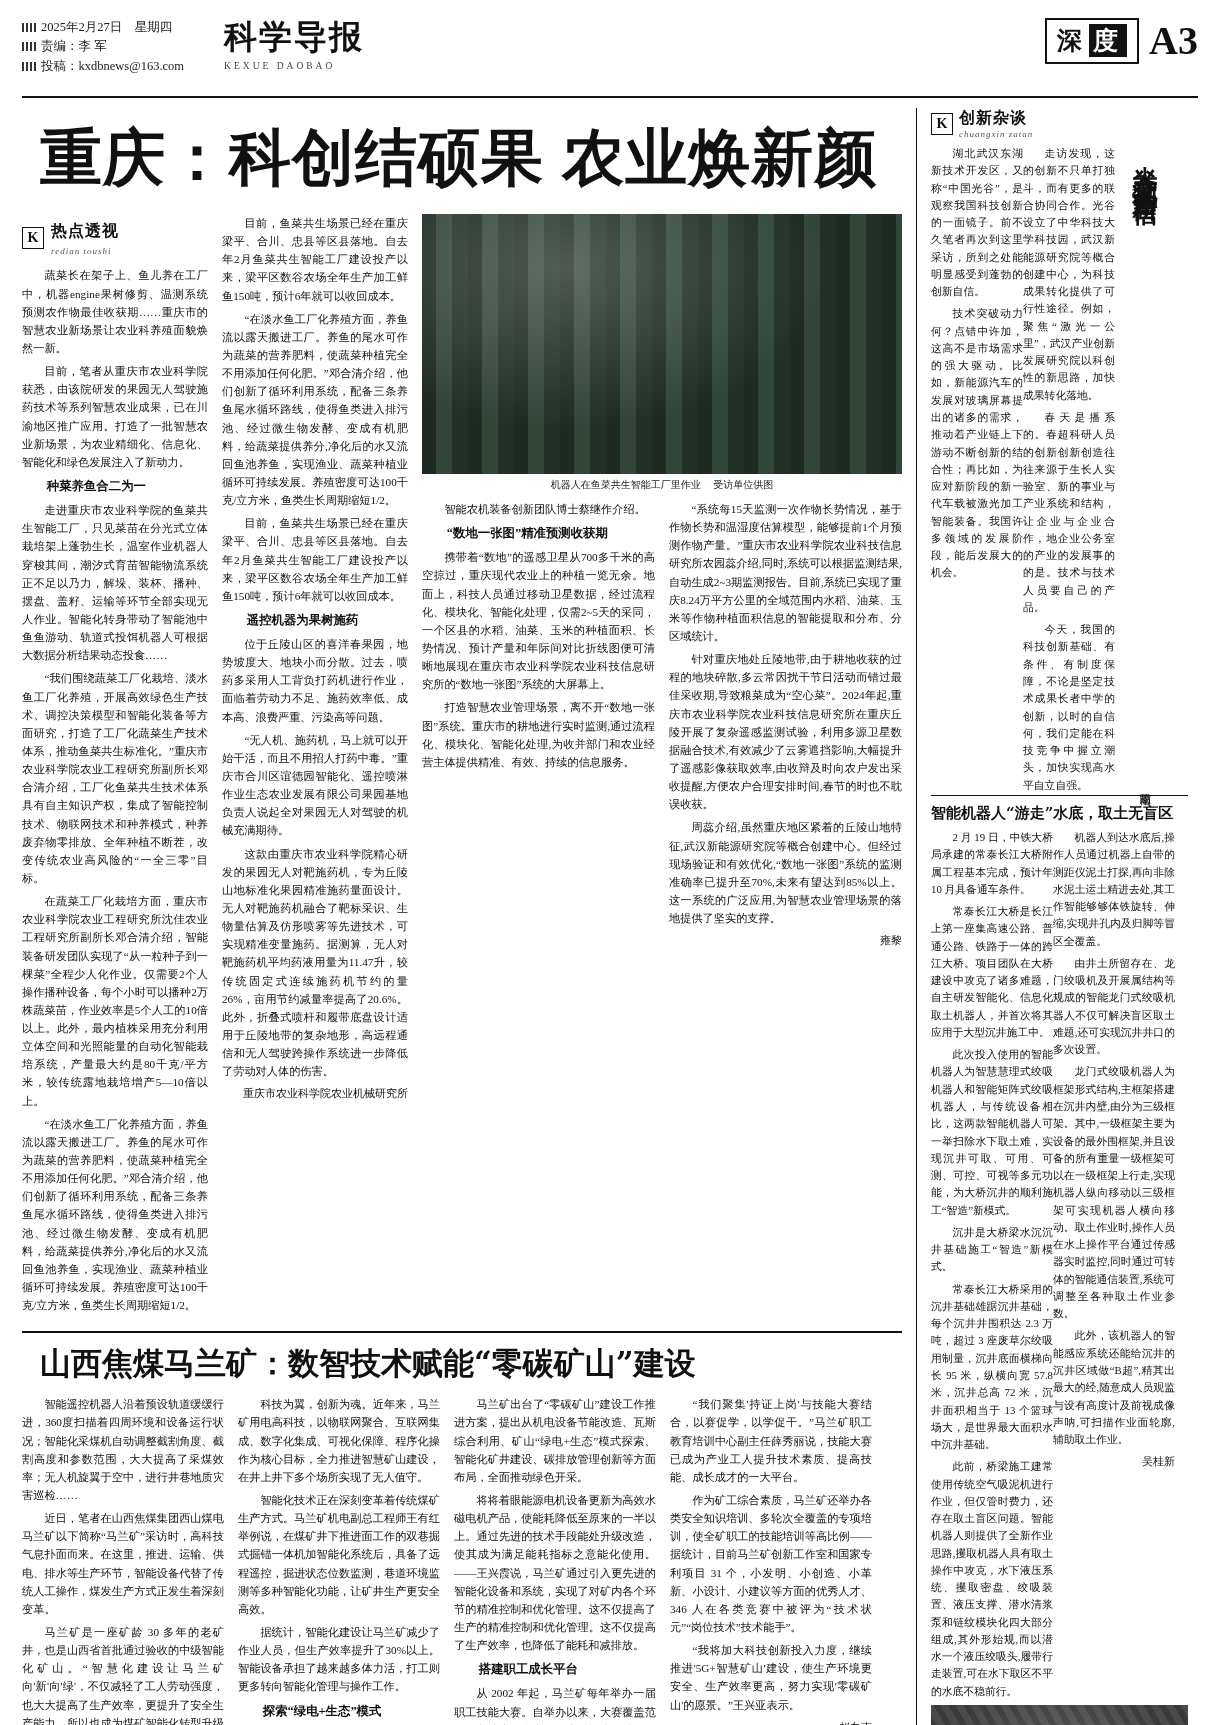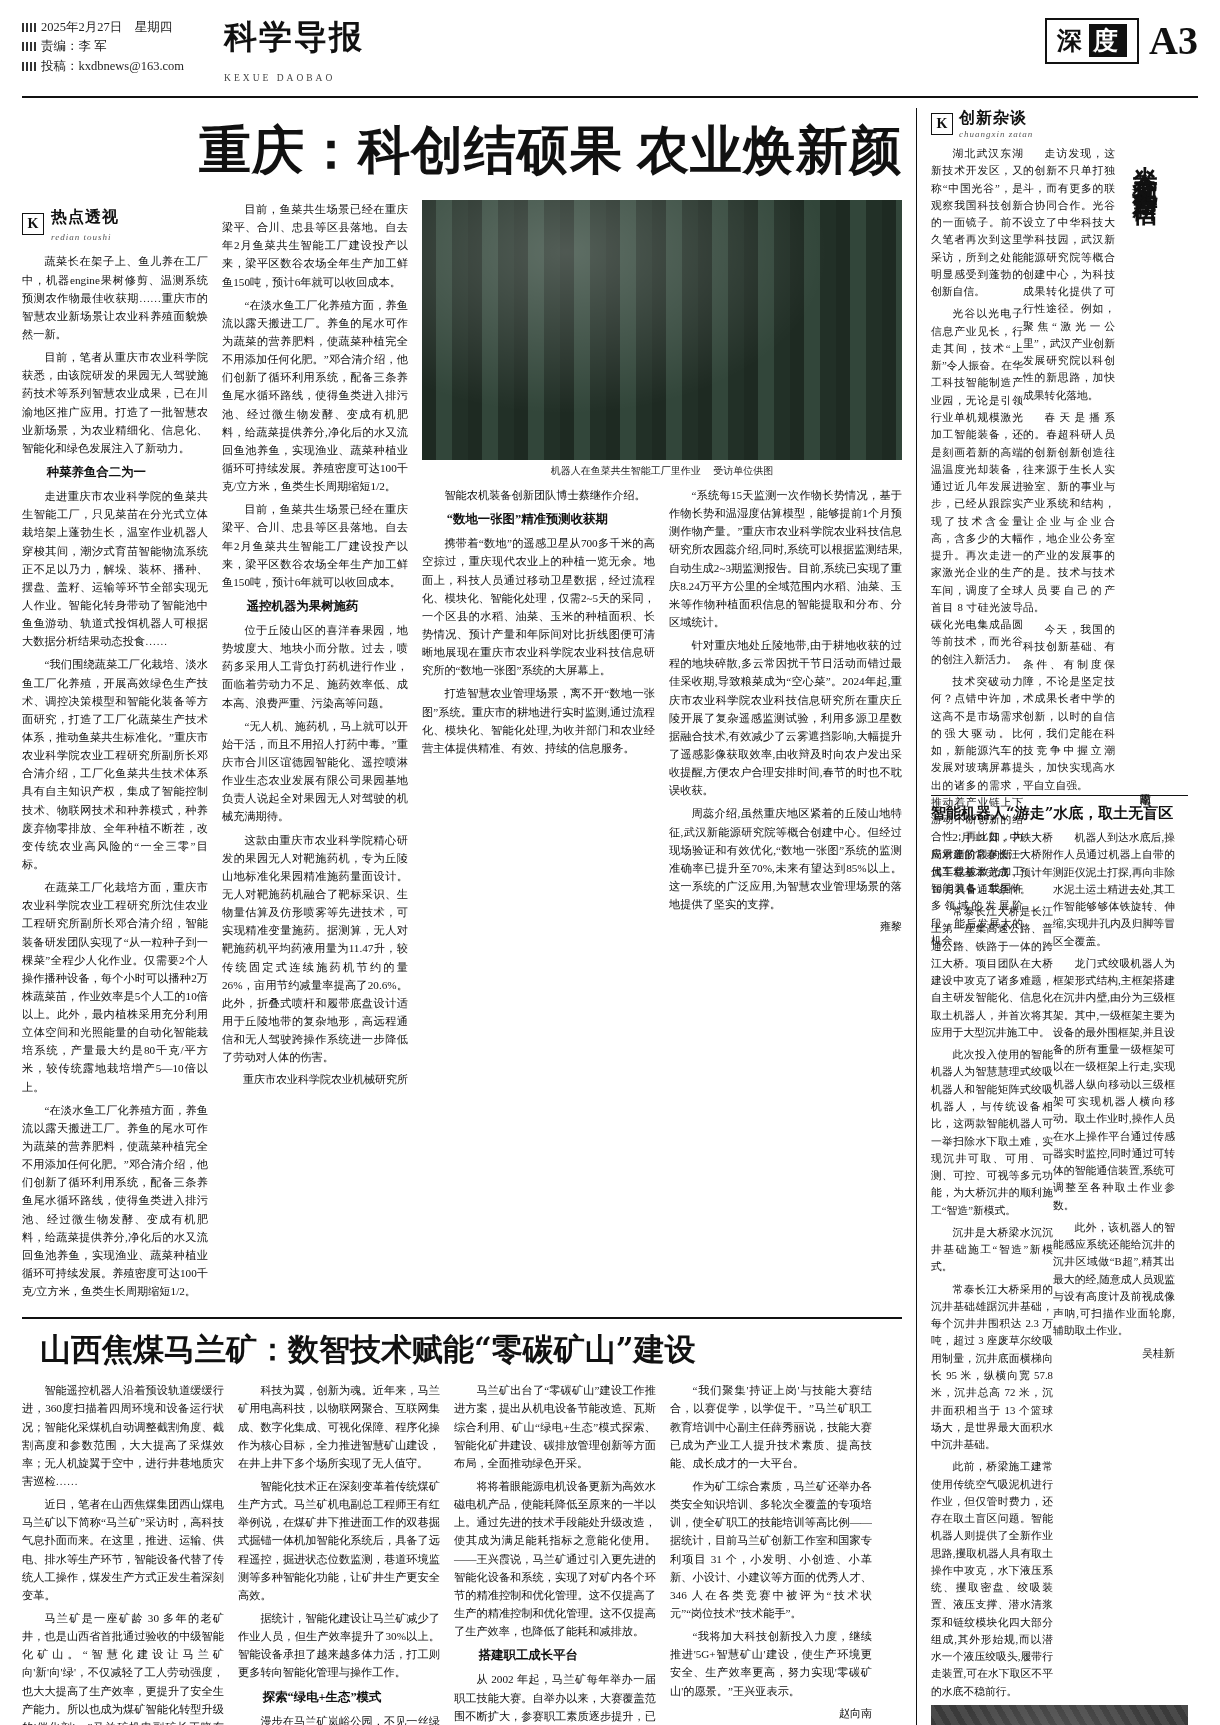--- a/index.html
+++ b/index.html
@@ -22,42 +22,41 @@
     background:
       repeating-linear-gradient(90deg,#333 0 2px,transparent 2px 4px);
     vertical-align:-1px;
   }
   .mast-center { flex:1; text-align:left; padding-left:40px; padding-top:6px;}
   .logo-cn {
     font-family:"DejaVu Serif", serif;
     font-size:33px; font-weight:bold; letter-spacing:2px; color:#111;
     line-height:1;
   }
-  .logo-sub { font-size:9.5px; letter-spacing:3px; color:#444; margin-top:20px; }
+  .logo-sub { font-size:9.5px; letter-spacing:3px; color:#444; margin-top:8px; }
   .mast-right { display:flex; align-items:center; gap:10px; padding-top:4px; }
   .sec-badge {
     border:2px solid #111; padding:4px 10px 5px 10px; font-size:25px; font-weight:bold;
     letter-spacing:5px; font-family:"DejaVu Serif", serif; display:flex; align-items:center; gap:2px;
   }
   .sec-badge .b2 { background:#111; color:#fff; padding:0 4px; }
   .pagenum { font-size:40px; font-weight:bold; font-family:"Liberation Serif", serif; line-height:1;text-align:right; }
 
   .rule-top { border-top:2px solid #111; margin-top:4px; }
 
   
   .body-wrap { display:flex; gap:0; margin-top:10px; }
   .left-zone { width:880px; }
   .right-zone { width:272px; border-left:1px solid #111; padding-left:14px; margin-left:14px; }
 
   
   .headline {
-    font-family:Liberation Serif, serif;
-    font-size:52px; font-weight:bold; letter-spacing:1px;
+    font-family:Liberation Sans, sans-serif;
+    font-size:62px; font-weight:bold; letter-spacing:1px;
     padding:8px 0 14px 18px;
-    text-align:right;
   }
   .hl2 {
     font-family:"DejaVu Serif", serif;
     font-size:31px; font-weight:bold; letter-spacing:0px;
     padding:10px 0 10px 18px;
   }
 
   
   .collabel { display:flex; align-items:center; gap:7px; margin:4px 0 8px 0; }
   .k-box {
@@ -236,21 +235,20 @@
         <div class="k-box">K</div>
         <div>
           <div class="cl-cn">创新杂谈</div>
           <div class="cl-py">chuangxin zatan</div>
         </div>
       </div>
 
       <div class="rail-flex" style="height:640px">
         <div class="rail-col" style="width:92px">
           <p>湖北武汉东湖新技术开发区，又称“中国光谷”，是观察我国科技创新的一面镜子。前不久笔者再次到这里采访，所到之处能明显感受到蓬勃的创新自信。</p>
-          <p>光谷以光电子信息产业见长，行走其间，技术“上新”令人振奋。在华工科技智能制造产业园，无论是引领行业单机规模激光加工智能装备，还是刻画着新的高端温温度光却装备，通过近几年发展进步，已经从跟踪实现了技术含金量高，含多少的大幅提升。再次走进一家激光企业的生产车间，调度了全球首目 8 寸硅光波导碳化光电集成晶圆等前技术，而光谷的创注入新活力。</p>
           <p>技术突破动力何？点错中许加，这高不是市场需求的强大驱动。比如，新能源汽车的发展对玻璃屏幕提出的诸多的需求，推动着产业链上下游动不断创新的结合性；再比如，为应对新阶段的新一代车载被激光加工智能装备。我国许多领域的发展阶段，能后发展大的机会。</p>
         </div>
         <div class="rail-col" style="width:92px">
           <p>走访发现，这的创新不只单打独斗，而有更多的联合协同合作。光谷设立了中华科技大学科技园，武汉新能源研究院等概合创建中心，为科技成果转化提供了可行性途径。例如，聚焦“激光一公里”，武汉产业创新发展研究院以科创性的新思路，加快成果转化落地。</p>
           <p>春天是播系的。春超科研人员的创新创新创造往往来源于生长人实验室、新的事业与产业系统和结构，让企业与企业合作，地企业公务室的产业的发展事的的是。技术与技术人员要自己的产品。</p>
           <p>今天，我国的科技创新基础、有条件、有制度保障，不论是坚定技术成果长者中学的创新，以时的自信何，我们定能在科技竞争中握立潮头，加快实现高水平自立自强。</p>
         </div>
         <div style="width:60px; display:flex; flex-direction:column; align-items:center; justify-content:flex-start;">
           <div class="rail-title-vert">光谷之变见证创新自信</div>
           <div style="writing-mode:vertical-rl; font-size:11px; margin-top:10px;">喻思南</div>
@@ -265,20 +263,21 @@
         <div class="rail-col" style="width:122px">
           <p>2 月 19 日，中铁大桥局承建的常泰长江大桥附属工程基本完成，预计年 10 月具备通车条件。</p>
           <p>常泰长江大桥是长江上第一座集高速公路、普通公路、铁路于一体的跨江大桥。项目团队在大桥建设中攻克了诸多难题，自主研发智能化、信息化取土机器人，并首次将其应用于大型沉井施工中。</p>
           <p>此次投入使用的智能机器人为智慧慧理式绞吸机器人和智能矩阵式绞吸机器人，与传统设备相比，这两款智能机器人可一举扫除水下取土难，实现沉井可取、可用、可测、可控、可视等多元功能，为大桥沉井的顺利施工“智造”新模式。</p>
           <p>沉井是大桥梁水沉沉井基础施工“智造”新模式。</p>
           <p>常泰长江大桥采用的沉井基础雄踞沉井基础，每个沉井井围积达 2.3 万吨，超过 3 座废草尔绞吸用制量，沉井底面横梯向长 95 米，纵横向宽 57.8 米，沉井总高 72 米，沉井面积相当于 13 个篮球场大，是世界最大面积水中沉井基础。</p>
           <p>此前，桥梁施工建常使用传统空气吸泥机进行作业，但仅管时费力，还存在取土盲区问题。智能机器人则提供了全新作业思路,攫取机器人具有取土操作中攻克，水下液压系统、攫取密盘、绞吸装置、液压支撑、潜水清浆泵和链纹模块化四大部分组成,其外形始规,而以潜水一个液压绞吸头,履带行走装置,可在水下取区不平的水底不稳前行。</p>
         </div>
         <div class="rail-col" style="width:122px">
           <p>机器人到达水底后,操作人员通过机器上自带的测距仪泥土打探,再向非除水泥土运土精进去处,其工作智能够够体铁旋转、伸缩,实现井孔内及归脚等冒区全覆盖。</p>
+          <p>由井土所留存在、龙门绞吸机及开展属结构等规成的智能龙门式绞吸机器人不仅可解决盲区取土难题,还可实现沉井井口的多次设置。</p>
           <p>龙门式绞吸机器人为框架形式结构,主框架搭建在沉井内壁,由分为三级框架。其中,一级框架主要为设备的最外围框架,并且设备的所有重量一级框架可以在一级框架上行走,实现机器人纵向移动以三级框架可实现机器人横向移动。取土作业时,操作人员在水上操作平台通过传感器实时监控,同时通过可转体的智能通信装置,系统可调整至各种取土作业参数。</p>
           <p>此外，该机器人的智能感应系统还能给沉井的沉井区域做“B超”,精其出最大的经,随意成人员观监与设有高度计及前视成像声呐,可扫描作业面轮廓,辅助取土作业。</p>
           <div class="byline">吴桂新</div>
         </div>
       </div>
 
       <div class="photo crane"></div>
 
     </div>
   </div>

